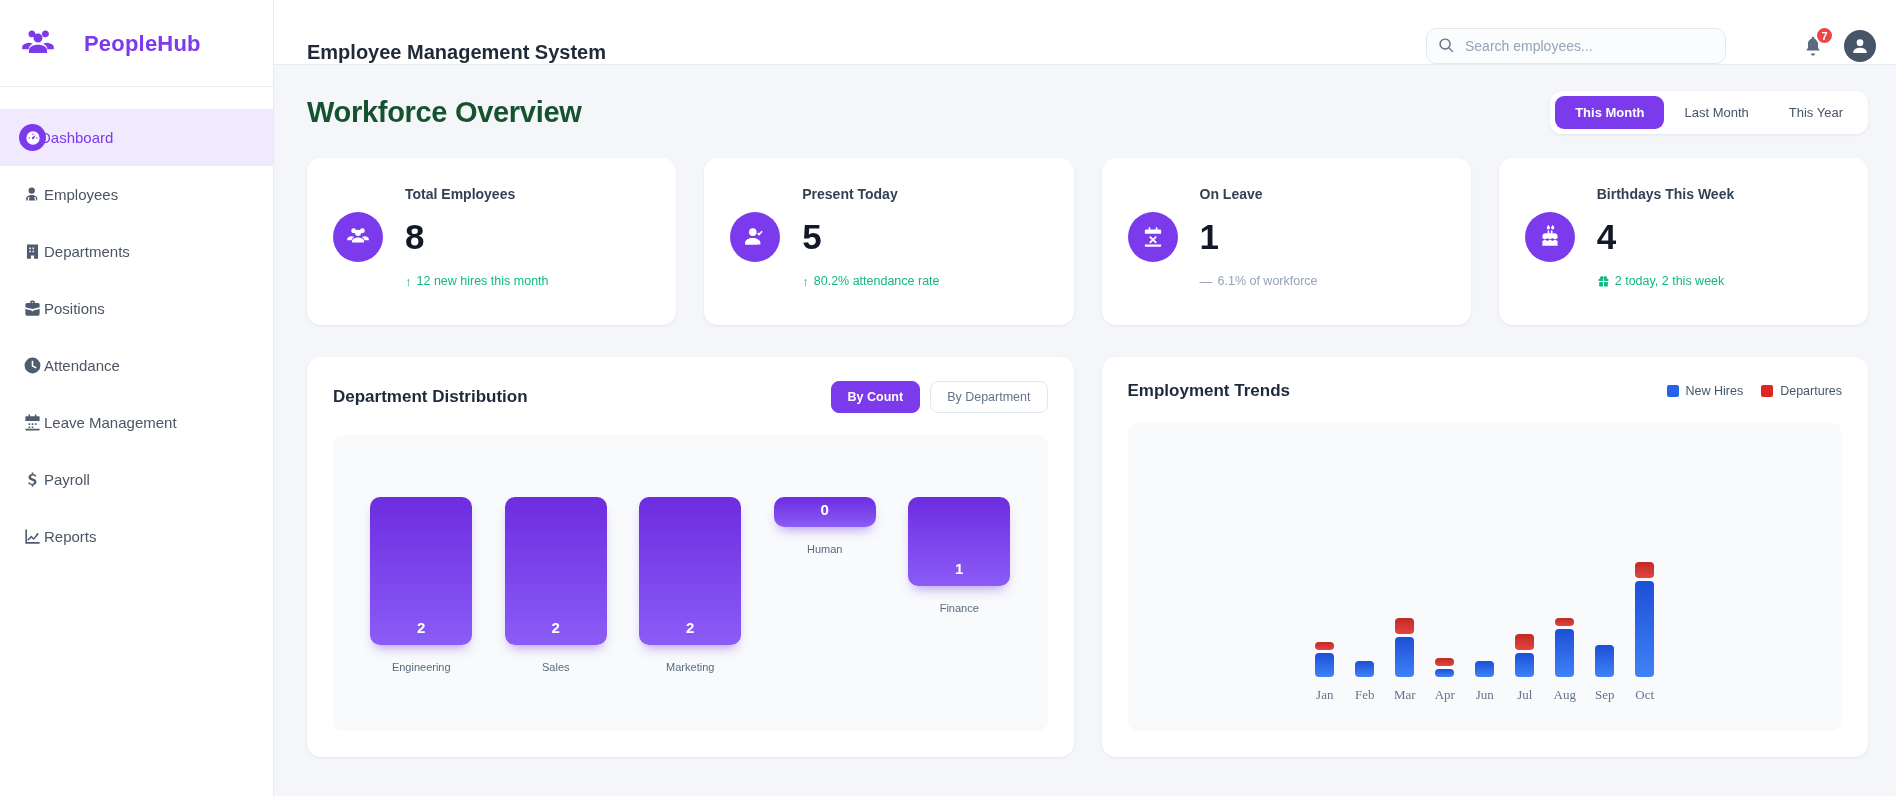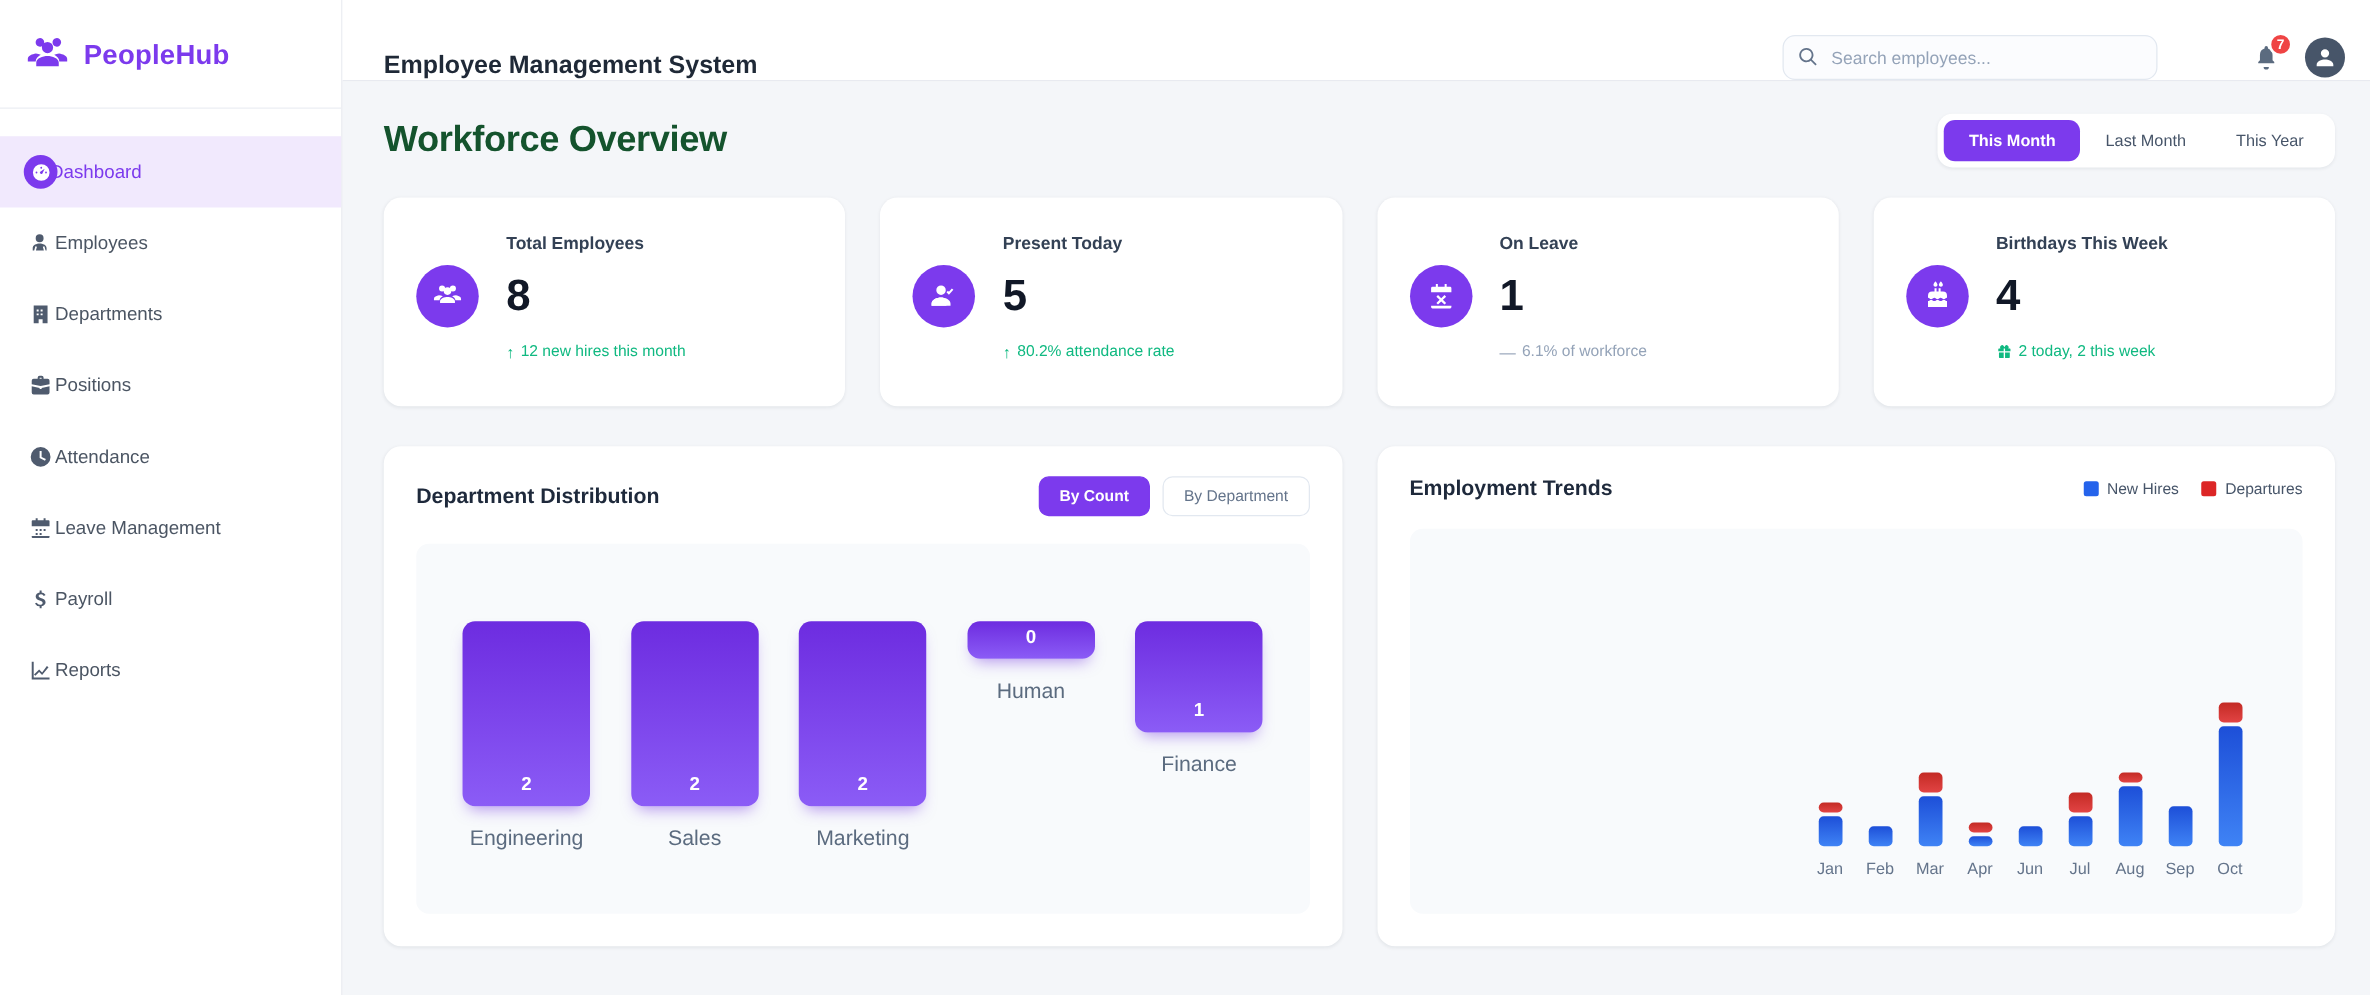--- a/index.html
+++ b/index.html
@@ -2,21 +2,21 @@
 <html><head>
 <meta charset="utf-8">
 <style>
   * { margin:0; padding:0; box-sizing:border-box; }
   html,body { width:1896px; height:796px; overflow:hidden; }
   body { font-family:"Liberation Sans","DejaVu Sans",sans-serif; background:#f4f6f9; color:#1f2937; }
   .app { width:1896px; height:796px; display:flex; }
 
   
   .sidebar { width:274px; min-width:274px; background:#ffffff; border-right:1px solid #e8eaf0; height:100%; }
-  .logo { display:flex; align-items:center; gap:11px; padding:26px 0 24px 20px; }
+  .logo { display:flex; align-items:center; gap:28px; padding:26px 0 24px 20px; }
   .logo-icon svg { width:36px; height:36px; fill:#7c3aed; display:block; }
   .logo-text { font-size:22px; font-weight:bold; color:#7c3aed; letter-spacing:.2px; }
   .sidebar-divider { height:1px; background:#eceef3; margin-bottom:22px; }
   .nav-item { display:flex; align-items:center; gap:2px; height:57px; padding-left:23px; cursor:pointer; color:#4b5563; font-size:15px; }
   .nav-item svg { width:19px; height:19px; fill:#4f5b6e; display:block; }
   .nav-item.active { background:#f1e9fd; color:#7c3aed; }
   .nav-item.active .nav-label { font-weight:500; }
   .icon-disc { width:27px; height:27px; min-width:27px; border-radius:50%; background:#7c3aed; display:flex; align-items:center; justify-content:center; margin-left:-4px; margin-right:-8px; }
   .icon-disc svg { width:16px; height:16px; fill:#ffffff; }
 
@@ -73,24 +73,24 @@
 
   .plot { background:#f8fafc; border-radius:10px; flex:1; }
 
   
   .dept-plot { display:flex; padding:62px 21px 0 21px; }
   .dept-slot { flex:1; display:flex; flex-direction:column; align-items:center; }
   .dept-bar { width:102px; border-radius:10px; background:linear-gradient(180deg,#6d2ce0,#8b5cf6);
               display:flex; align-items:flex-end; justify-content:center; padding-bottom:9px;
               box-shadow:0 7px 12px -5px rgba(109,44,224,.5); }
   .dept-bar-value { color:#fff; font-size:15px; font-weight:bold; }
-  .dept-label { margin-top:16px; font-size:17px; color:#5b6b7f; }
-
-  
-  .trends-plot { display:flex; justify-content:flex-end; padding:0 38px; }
+  .dept-label { margin-top:16px; font-size:11px; color:#5b6b7f; }
+
+  
+  .trends-plot { display:flex; justify-content:center; padding:0 38px;font-family:Liberation Serif, serif; }
   .trend-group { display:flex; flex-direction:column; align-items:center; width:40px; }
   .trend-stack { height:254px; display:flex; flex-direction:column; justify-content:flex-end; align-items:center; gap:3px; }
   .seg { width:19px; border-radius:4px; }
   .seg-hires { background:linear-gradient(180deg,#1d4fd8,#3f83f5); }
   .seg-departures { background:linear-gradient(180deg,#c32a24,#e24444); }
   .trend-label { margin-top:10px; font-size:13px; color:#64748b; }
 </style>
 </head>
 <body>
 

